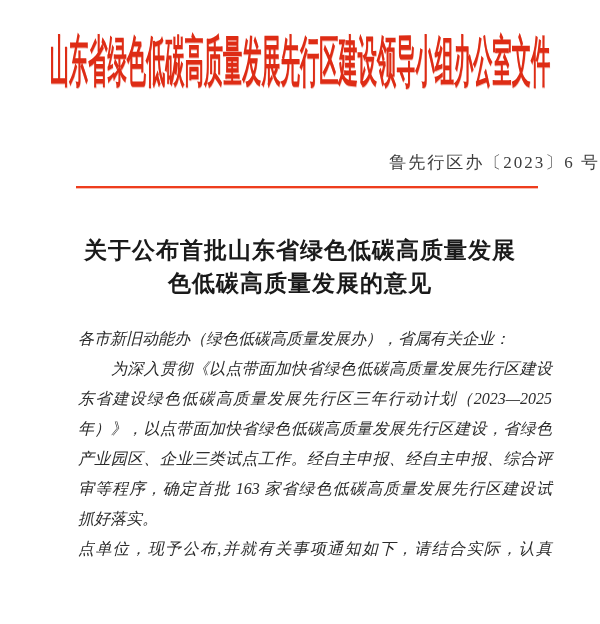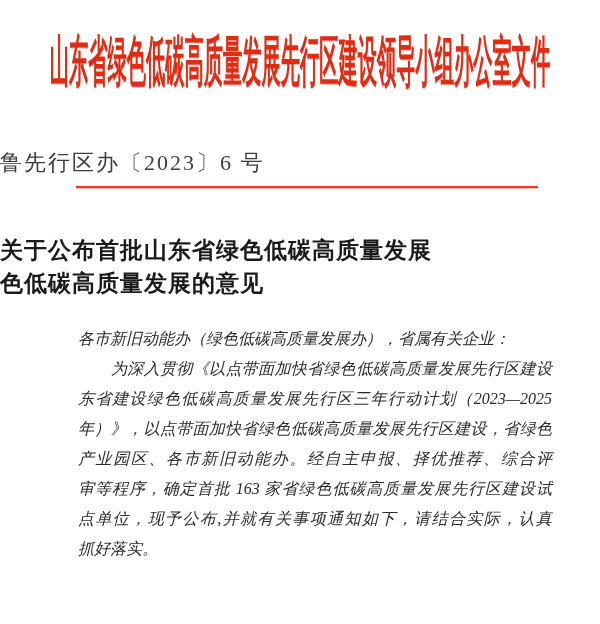--- a/index.html
+++ b/index.html
@@ -45,43 +45,43 @@
     transform-origin: center center;
     text-shadow: 1px 1px 0 rgba(222, 44, 21, 0.35);
     letter-spacing: 0;
   }
   
   .doc-number {
     position: absolute;
     top: 150px;
     left: 0;
     width: 600px;
-    text-align: left;
-    font-size: 22px;
+    text-align: right;
+    font-size: 17px;
     line-height: 26px;
     color: #3d3d3d;
     letter-spacing: 2px;
   }
   
   .red-rule {
     position: absolute;
     top: 186px;
     left: 76px;
     width: 462px;
     height: 2px;
     background: var(--rule-red);
     box-shadow: 0 1px 0 rgba(238, 61, 29, 0.35);
   }
   
   .notice-title {
     position: absolute;
     top: 234px;
     left: 0;
     width: 600px;
-    text-align: left;
+    text-align: center;
     font-weight: bold;
     color: var(--title-ink);
     font-size: 23px;
     line-height: 33px;
     letter-spacing: 1px;
   }
   
   .body-block {
     position: absolute;
     top: 324px;
@@ -124,19 +124,19 @@
   <div class="notice-title">
     <div>关于公布首批山东省绿色低碳高质量发展</div>
     <div>色低碳高质量发展的意见</div>
   </div>
 
   <div class="body-block">
     <div class="body-line plain">各市新旧动能办（绿色低碳高质量发展办），省属有关企业：</div>
     <div class="body-line indent">为深入贯彻《以点带面加快省绿色低碳高质量发展先行区建设</div>
     <div class="body-line">东省建设绿色低碳高质量发展先行区三年行动计划（2023—2025</div>
     <div class="body-line">年）》，以点带面加快省绿色低碳高质量发展先行区建设，省绿色</div>
-    <div class="body-line">产业园区、各市新旧动能办。经自主申报、择优推荐、综合评</div>
+    <div class="body-line">产业园区、企业三类试点工作。经自主申报、经自主申报、综合评</div>
     <div class="body-line">审等程序，确定首批 163 家省绿色低碳高质量发展先行区建设试</div>
+    <div class="body-line plain">抓好落实。</div>
     <div class="body-line">点单位，现予公布,并就有关事项通知如下，请结合实际，认真</div>
-    <div class="body-line plain">抓好落实。</div>
   </div>
 
 </div>
 
 </body></html>

